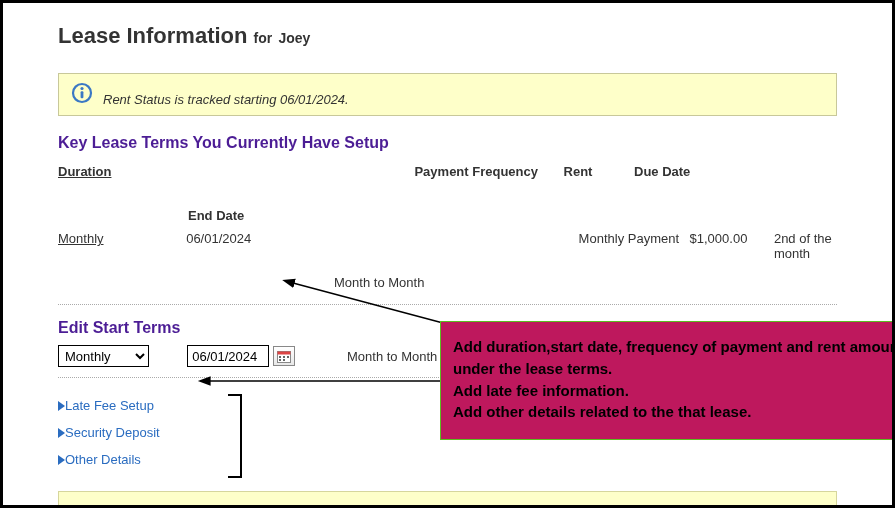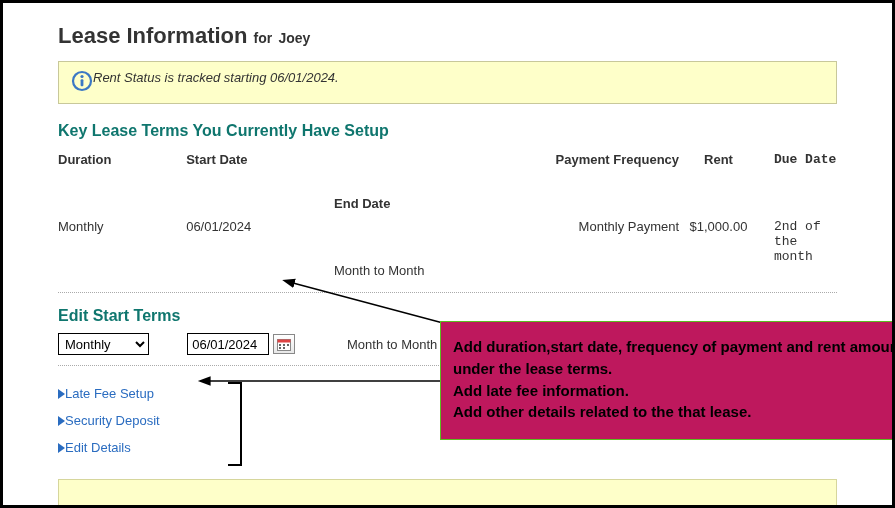--- a/index.html
+++ b/index.html
@@ -14,71 +14,71 @@
     height: 508px;
     border: 3px solid #000;
     position: relative;
     padding: 20px 55px 20px 55px;
     overflow: hidden;
   }
   .page-title {
     font-size: 22px;
     font-weight: bold;
     color: #333;
-    margin-bottom: 12px;
+    margin-bottom: 24px;
   }
   .page-title .sub {
     font-size: 14px;
     font-weight: bold;
   }
   .info-banner {
     background: #feffc9;
     border: 1px solid #c8c89a;
     padding: 8px 12px;
     display: flex;
-    align-items: flex-start;
-    gap: 0;
+    align-items: flex-end;
+    gap: 10px;
     margin-bottom: 18px;
   }
   .info-banner .icon {
     flex: 0 0 auto;
   }
   .info-banner .msg {
     font-style: italic;
     color: #333;
     font-size: 13px;
   }
   .section-title {
     font-size: 16px;
     font-weight: bold;
     margin-bottom: 8px;
-    color: #0f766e;
+    color: #4c1d95;
   }
   .terms-table {
     margin-bottom: 6px;
   }
   .terms-header, .terms-row {
     display: flex;
   }
   .terms-header > div {
     font-weight: bold;
     font-size: 13px;
     padding: 4px 0;
   }
   .terms-row > div {
     font-size: 13px;
     padding: 4px 0;
     color: #333;
   }
-  .col-duration { width: 130px; }
+  .col-duration { width: 130px; text-decoration: underline; }
   .col-start { width: 150px; }
   .col-end { width: 160px; margin-top: 44px; }
   .col-freq { width: 190px; text-align: right; }
   .col-rent { width: 80px; text-align: center; }
-  .col-due { width: 80px; padding-left: 16px !important; font-family: Liberation Mono, monospace; }
+  .col-due { width: 80px; padding-left: 16px !important; }
   .dotted-sep {
     border: none;
     border-top: 1px dotted #aaa;
     margin: 10px 0 14px 0;
   }
   .edit-row {
     display: flex;
     align-items: center;
     gap: 0;
     margin-top: 8px;
@@ -191,21 +191,20 @@
       </svg>
     </span>
     <span class="msg">Rent Status is tracked starting 06/01/2024.</span>
   </div>
 
   <div class="section-title">Key Lease Terms You Currently Have Setup</div>
 
   <div class="terms-table">
     <div class="terms-header">
       <div class="col-duration">Duration</div>
-      <div class="col-start">Start Date</div>
       <div class="col-end">End Date</div>
       <div class="col-freq">Payment Frequency</div>
       <div class="col-rent">Rent</div>
       <div class="col-due">Due Date</div>
     </div>
     <div class="terms-row">
       <div class="col-duration">Monthly</div>
       <div class="col-start">06/01/2024</div>
       <div class="col-end">Month to Month</div>
       <div class="col-freq">Monthly Payment</div>
@@ -258,21 +257,21 @@
     <div class="collapse-link">
       <span class="tri"></span>
       <span>Late Fee Setup</span>
     </div>
     <div class="collapse-link">
       <span class="tri"></span>
       <span>Security Deposit</span>
     </div>
     <div class="collapse-link">
       <span class="tri"></span>
-      <span>Edit Details</span>
+      <span>Other Details</span>
     </div>
     <div class="bracket"></div>
   </div>
 
   <div class="pale-strip"></div>
 
   <div class="callout">
     <div>Add duration,start date, frequency of payment and rent amount under the lease terms.</div>
     <div>Add late fee information.</div>
     <div>Add other details related to the that lease.</div>

